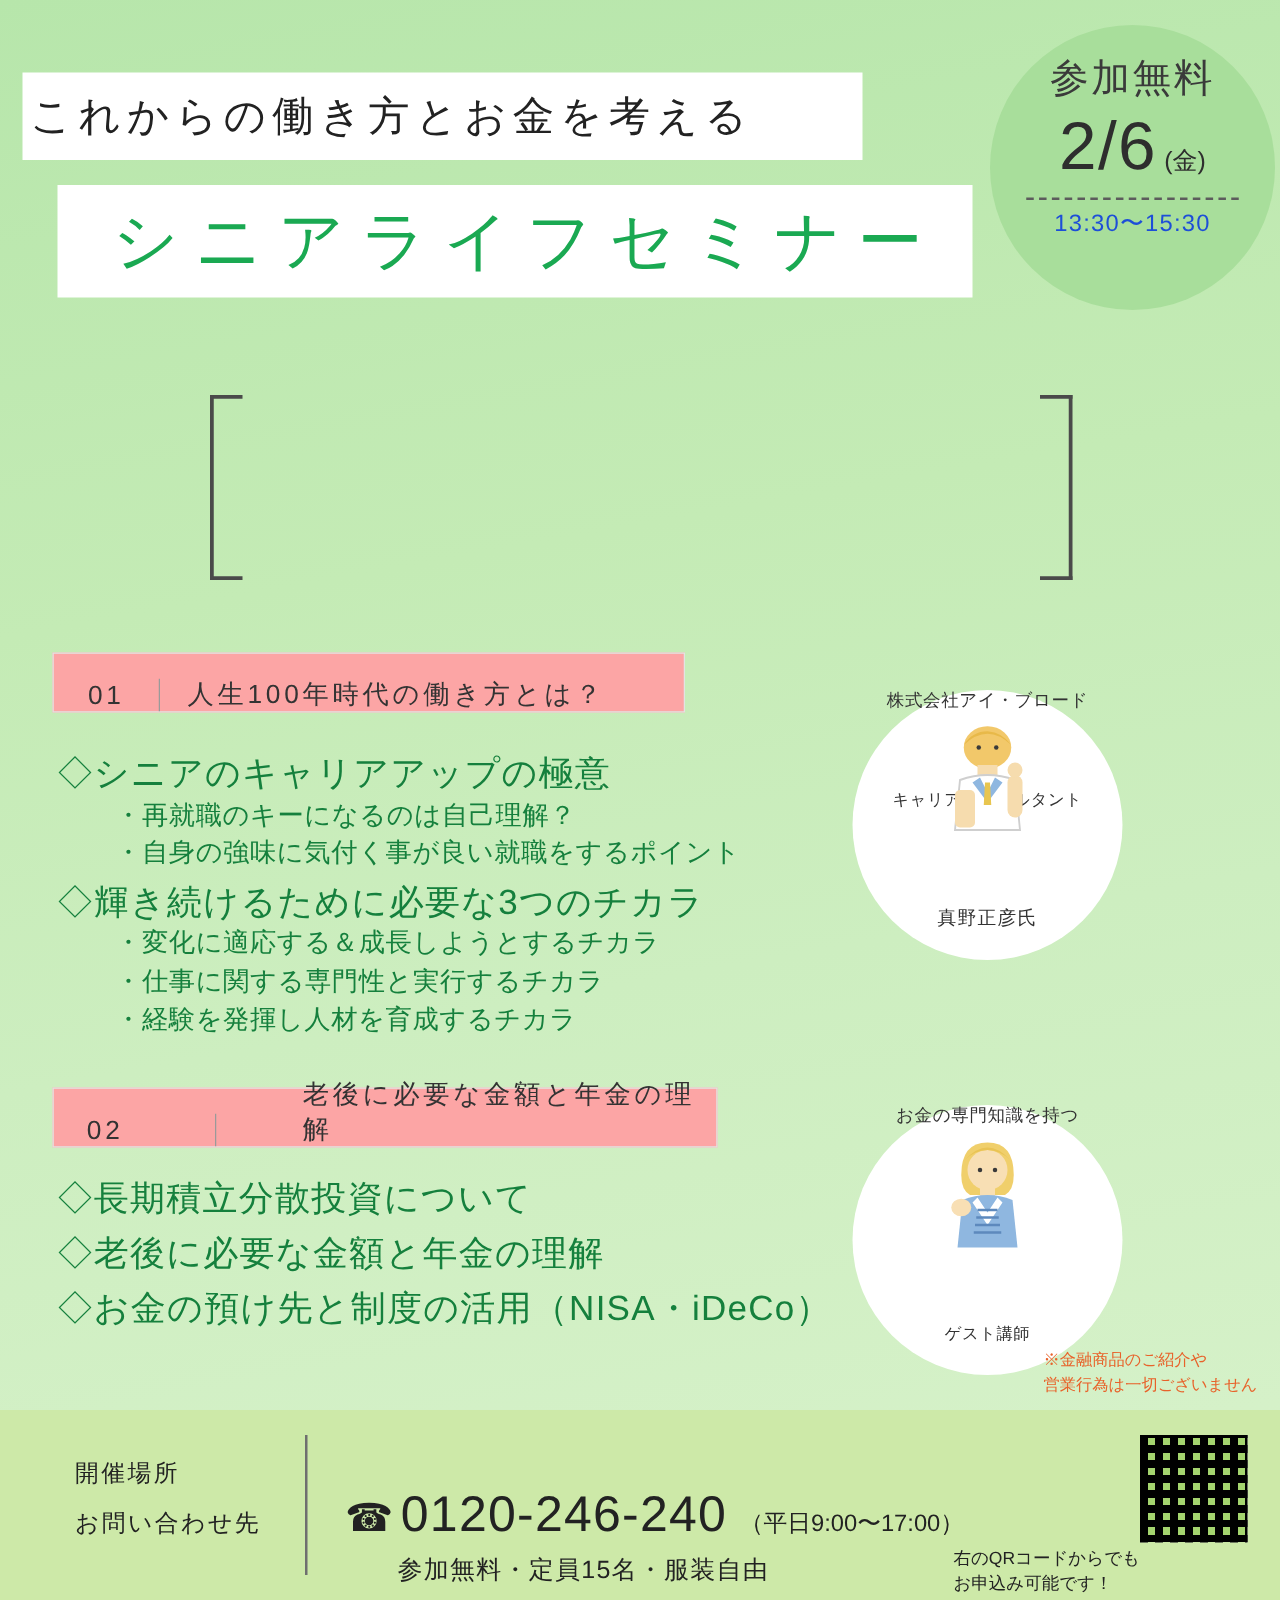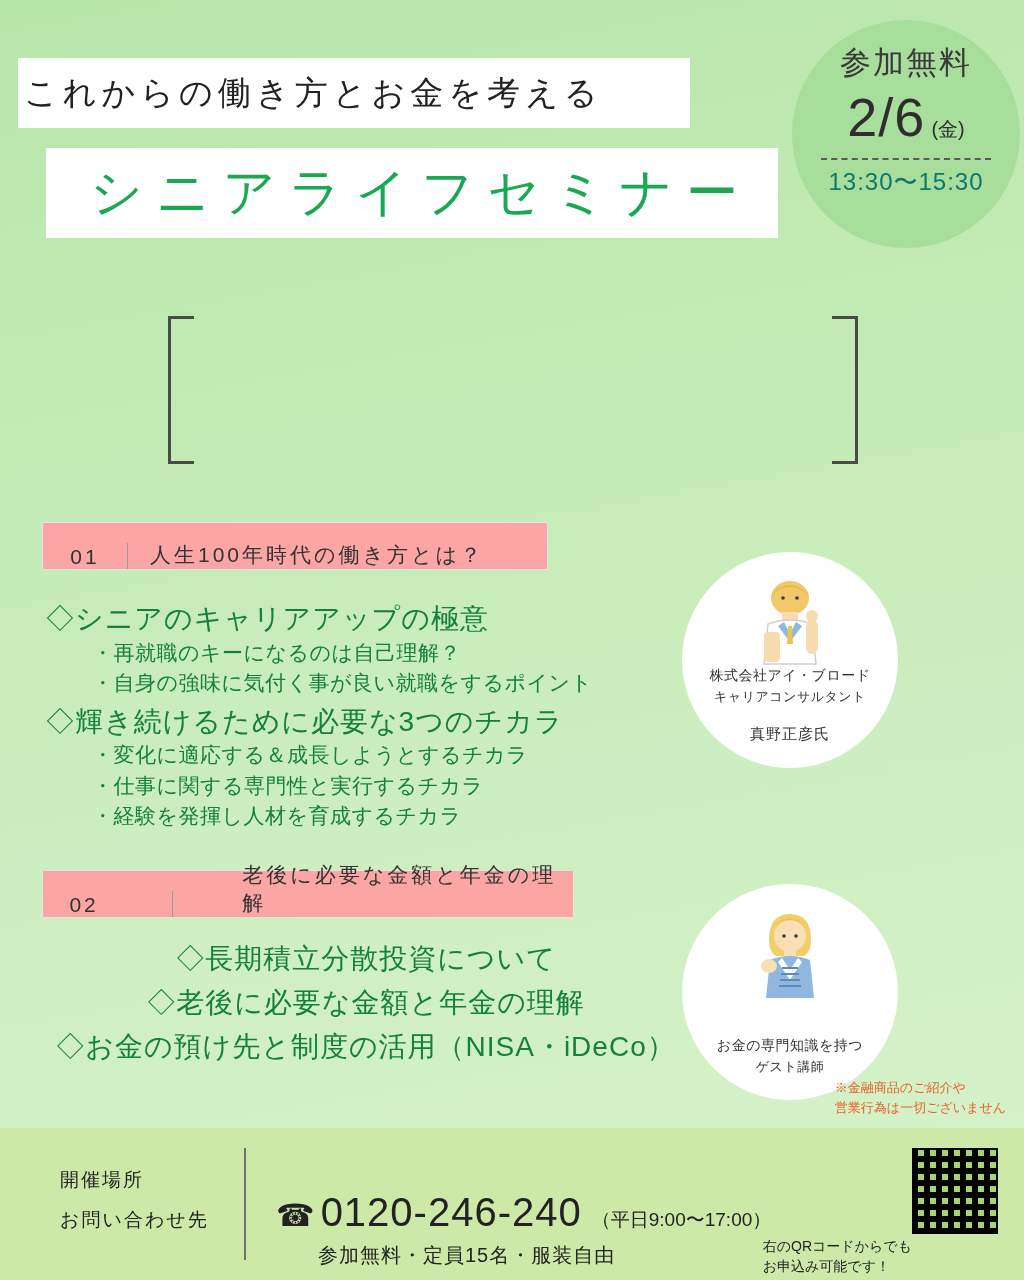--- a/index.html
+++ b/index.html
@@ -43,21 +43,21 @@
     display: flex; flex-direction: column; align-items: center;
     padding-top: 22px;
   }
   .date-free { font-size: 31px; color: #3a3a3a; letter-spacing: 2px; }
   .date-row { display: flex; align-items: baseline; margin-top: 2px; }
   .date-big { font-size: 54px; color: #2e2e2e; letter-spacing: 1px; }
   .date-dow { font-size: 20px; color: #2e2e2e; margin-left: 6px; }
   .date-dash {
     width: 170px; border-top: 2px dashed #5c5c5c; margin: 10px 0 6px 0;
   }
-  .date-time { font-size: 24px; color: #0f766e; letter-spacing: 1px; }
+  .date-time { font-size: 19px; color: #1d4ed8; letter-spacing: 1px; }
 
   
   .catch {
     position: absolute; left: 168px; top: 316px; width: 690px; height: 148px;
   }
   .catch .brk-l, .catch .brk-r {
     position: absolute; top: 0; width: 26px; height: 148px;
   }
   .catch .brk-l { left: 0; border-left: 3px solid #4a4a4a; border-top: 3px solid #4a4a4a; border-bottom: 3px solid #4a4a4a; }
   .catch .brk-r { right: 0; border-right: 3px solid #4a4a4a; border-top: 3px solid #4a4a4a; border-bottom: 3px solid #4a4a4a; }
@@ -86,28 +86,28 @@
   #sec1 { left: 42px; top: 522px; width: 506px; }
   #sec2 { left: 42px; top: 870px; width: 532px; gap: 47px; }
 
   
   .block { position: absolute; color: #15803d; }
   .lv1 { font-size: 28px; letter-spacing: 1px; line-height: 1.35; }
   .lv2 { font-size: 21px; letter-spacing: 0.5px; line-height: 1.45; padding-left: 46px; }
   #body1 { left: 46px; top: 596px; width: 640px; }
   #body2 { left: 46px; top: 940px; width: 640px; }
   #body1 .lv1 { margin-top: 4px; }
-  #body2 .lv1 { margin-bottom: 6px; text-align: center; }
+  #body2 .lv1 { margin-bottom: 6px; }
 
   
   .spk {
     position: absolute; width: 216px; height: 216px; border-radius: 50%;
     background: #ffffff;
     display: flex; flex-direction: column; align-items: center;
-    justify-content: flex-end; padding-bottom: 24px;
+    justify-content: space-between; padding-bottom: 24px;
   }
   #spk1 { left: 682px; top: 552px; }
   #spk2 { left: 682px; top: 884px; }
   .spk-art { position: absolute; top: 22px; left: 0; right: 0; display: flex; justify-content: center; }
   .spk-l1 { font-size: 14px; color: #333; letter-spacing: 0.5px; }
   .spk-l2 { font-size: 13px; color: #333; letter-spacing: 0.5px; margin-top: 3px; }
   .spk-l3 { font-size: 15px; color: #333; letter-spacing: 1px; margin-top: 19px; }
 
   .note {
     position: absolute; right: 18px; top: 1078px;

